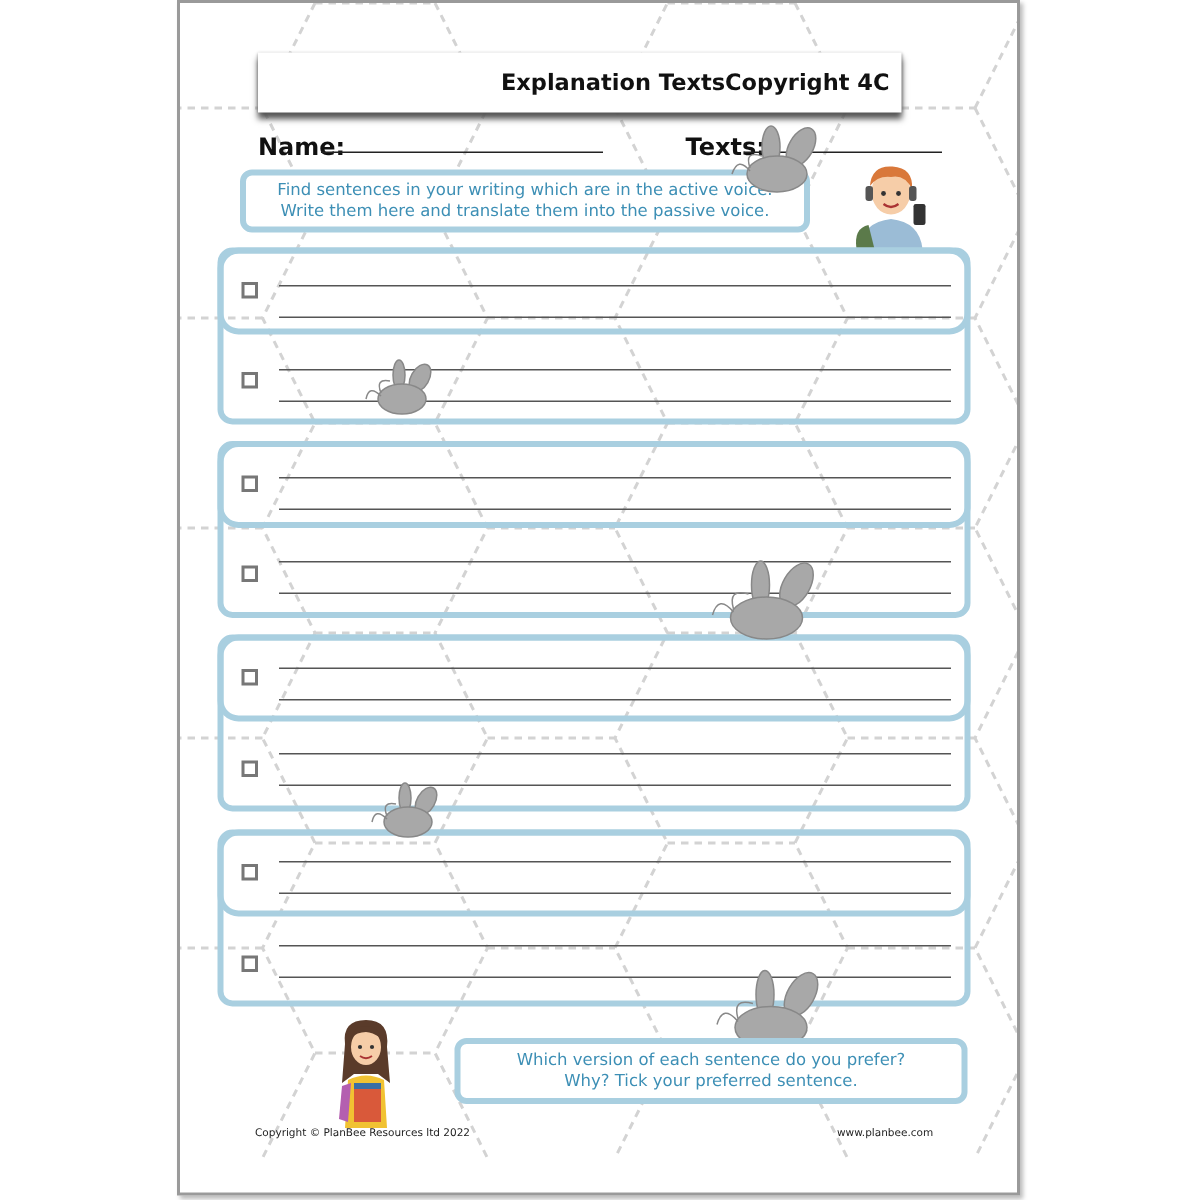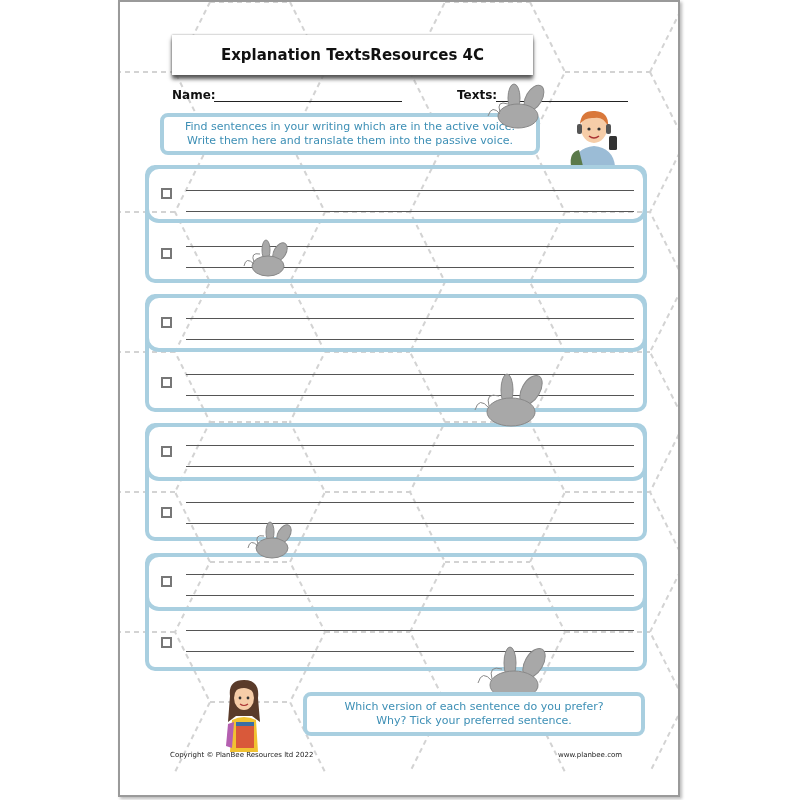--- a/index.html
+++ b/index.html
@@ -1,22 +1,22 @@
 <!DOCTYPE html>
 <html><head>
 <meta charset="utf-8">
 <style>
   html,body{margin:0;padding:0;background:#fff;}
   body{width:800px;height:800px;position:relative;overflow:hidden;font-family:"DejaVu Sans",sans-serif;}
   .page{position:absolute;left:118px;top:0;width:562px;height:797px;background:#fff;
         border:2px solid #9a9a9a;box-shadow:2px 2px 3px #bbb;box-sizing:border-box;}
-  .title-box{position:absolute;left:172px;top:35px;width:361px;height:40px;background:#fff;
-        box-shadow:0 4px 4px #555, 0 0 2px #999;display:flex;justify-content:center;align-items:center;padding:0 8px;box-sizing:border-box;}
+  .title-box{position:absolute;left:172px;top:35px;width:429px;height:40px;background:#fff;
+        box-shadow:0 4px 4px #555, 0 0 2px #999;display:flex;justify-content:flex-end;align-items:center;padding:0 8px;box-sizing:border-box;}
   .title-box span{font-family:"DejaVu Sans",sans-serif;font-weight:bold;font-size:15px;color:#111;}
-  .field-label{position:absolute;font-weight:bold;font-size:12px;color:#111;}
+  .field-label{position:absolute;font-weight:bold;font-size:16px;color:#111;}
   .field-line{position:absolute;border-bottom:1px solid #222;height:0;}
   .bubble{position:absolute;border:4px solid #a9cfe0;border-radius:8px;background:#fff;color:#3d8fb5;
         font-size:11px;text-align:center;line-height:14px;display:flex;align-items:center;justify-content:center;box-sizing:border-box;}
   .tail{position:absolute;width:0;height:0;}
   .group{position:absolute;left:145px;width:502px;border:4px solid #a9cfe0;border-radius:10px;box-sizing:border-box;background:transparent;}
   .inner{position:absolute;left:145px;width:502px;border:4px solid #a9cfe0;border-radius:14px;box-sizing:border-box;}
   .cb{position:absolute;width:11px;height:11px;border:2px solid #777;box-sizing:border-box;background:#fff;}
   .wl{position:absolute;left:186px;width:448px;border-top:1.5px solid #555;height:0;}
   .footer{position:absolute;font-size:7px;font-weight:normal;color:#222;}
   .bee{position:absolute;}
@@ -36,21 +36,21 @@
     <path d="M290 70 L325 0 M290 70 L325 140 L290 210 L325 280 L290 350 L325 420 L290 490 L325 560 L290 630 L325 700 L290 770"></path>
     <path d="M325 0 L410 0 M325 140 L410 140 M325 280 L410 280 M325 420 L410 420 M325 560 L410 560 M325 700 L410 700"></path>
     <path d="M410 0 L445 70 L410 140 L445 210 L410 280 L445 350 L410 420 L445 490 L410 560 L445 630 L410 700 L445 770"></path>
     <path d="M445 70 L530 70 M445 210 L530 210 M445 350 L530 350 M445 490 L530 490 M445 630 L530 630"></path>
     <path d="M530 70 L565 0 M530 70 L565 140 L530 210 L565 280 L530 350 L565 420 L530 490 L565 560 L530 630 L565 700 L530 770"></path>
   </g>
 </svg>
 
 <div class="title-box">
   <span>Explanation Texts</span>
-  <span>Resources 4C</span>
+  <span>Copyright 4C</span>
 </div>
 
 <div class="field-label" style="left:172px;top:88px">Name:</div>
 <div class="field-line" style="left:214px;top:101px;width:188px"></div>
 <div class="field-label" style="left:457px;top:88px">Texts:</div>
 <div class="field-line" style="left:496px;top:101px;width:132px"></div>
 
 <div class="bubble" style="left:160px;top:113px;width:380px;height:42px;padding:0 16px">
   <span>Find sentences in your writing which are in the active voice. Write them here and translate them into the passive voice.</span>
 </div>

